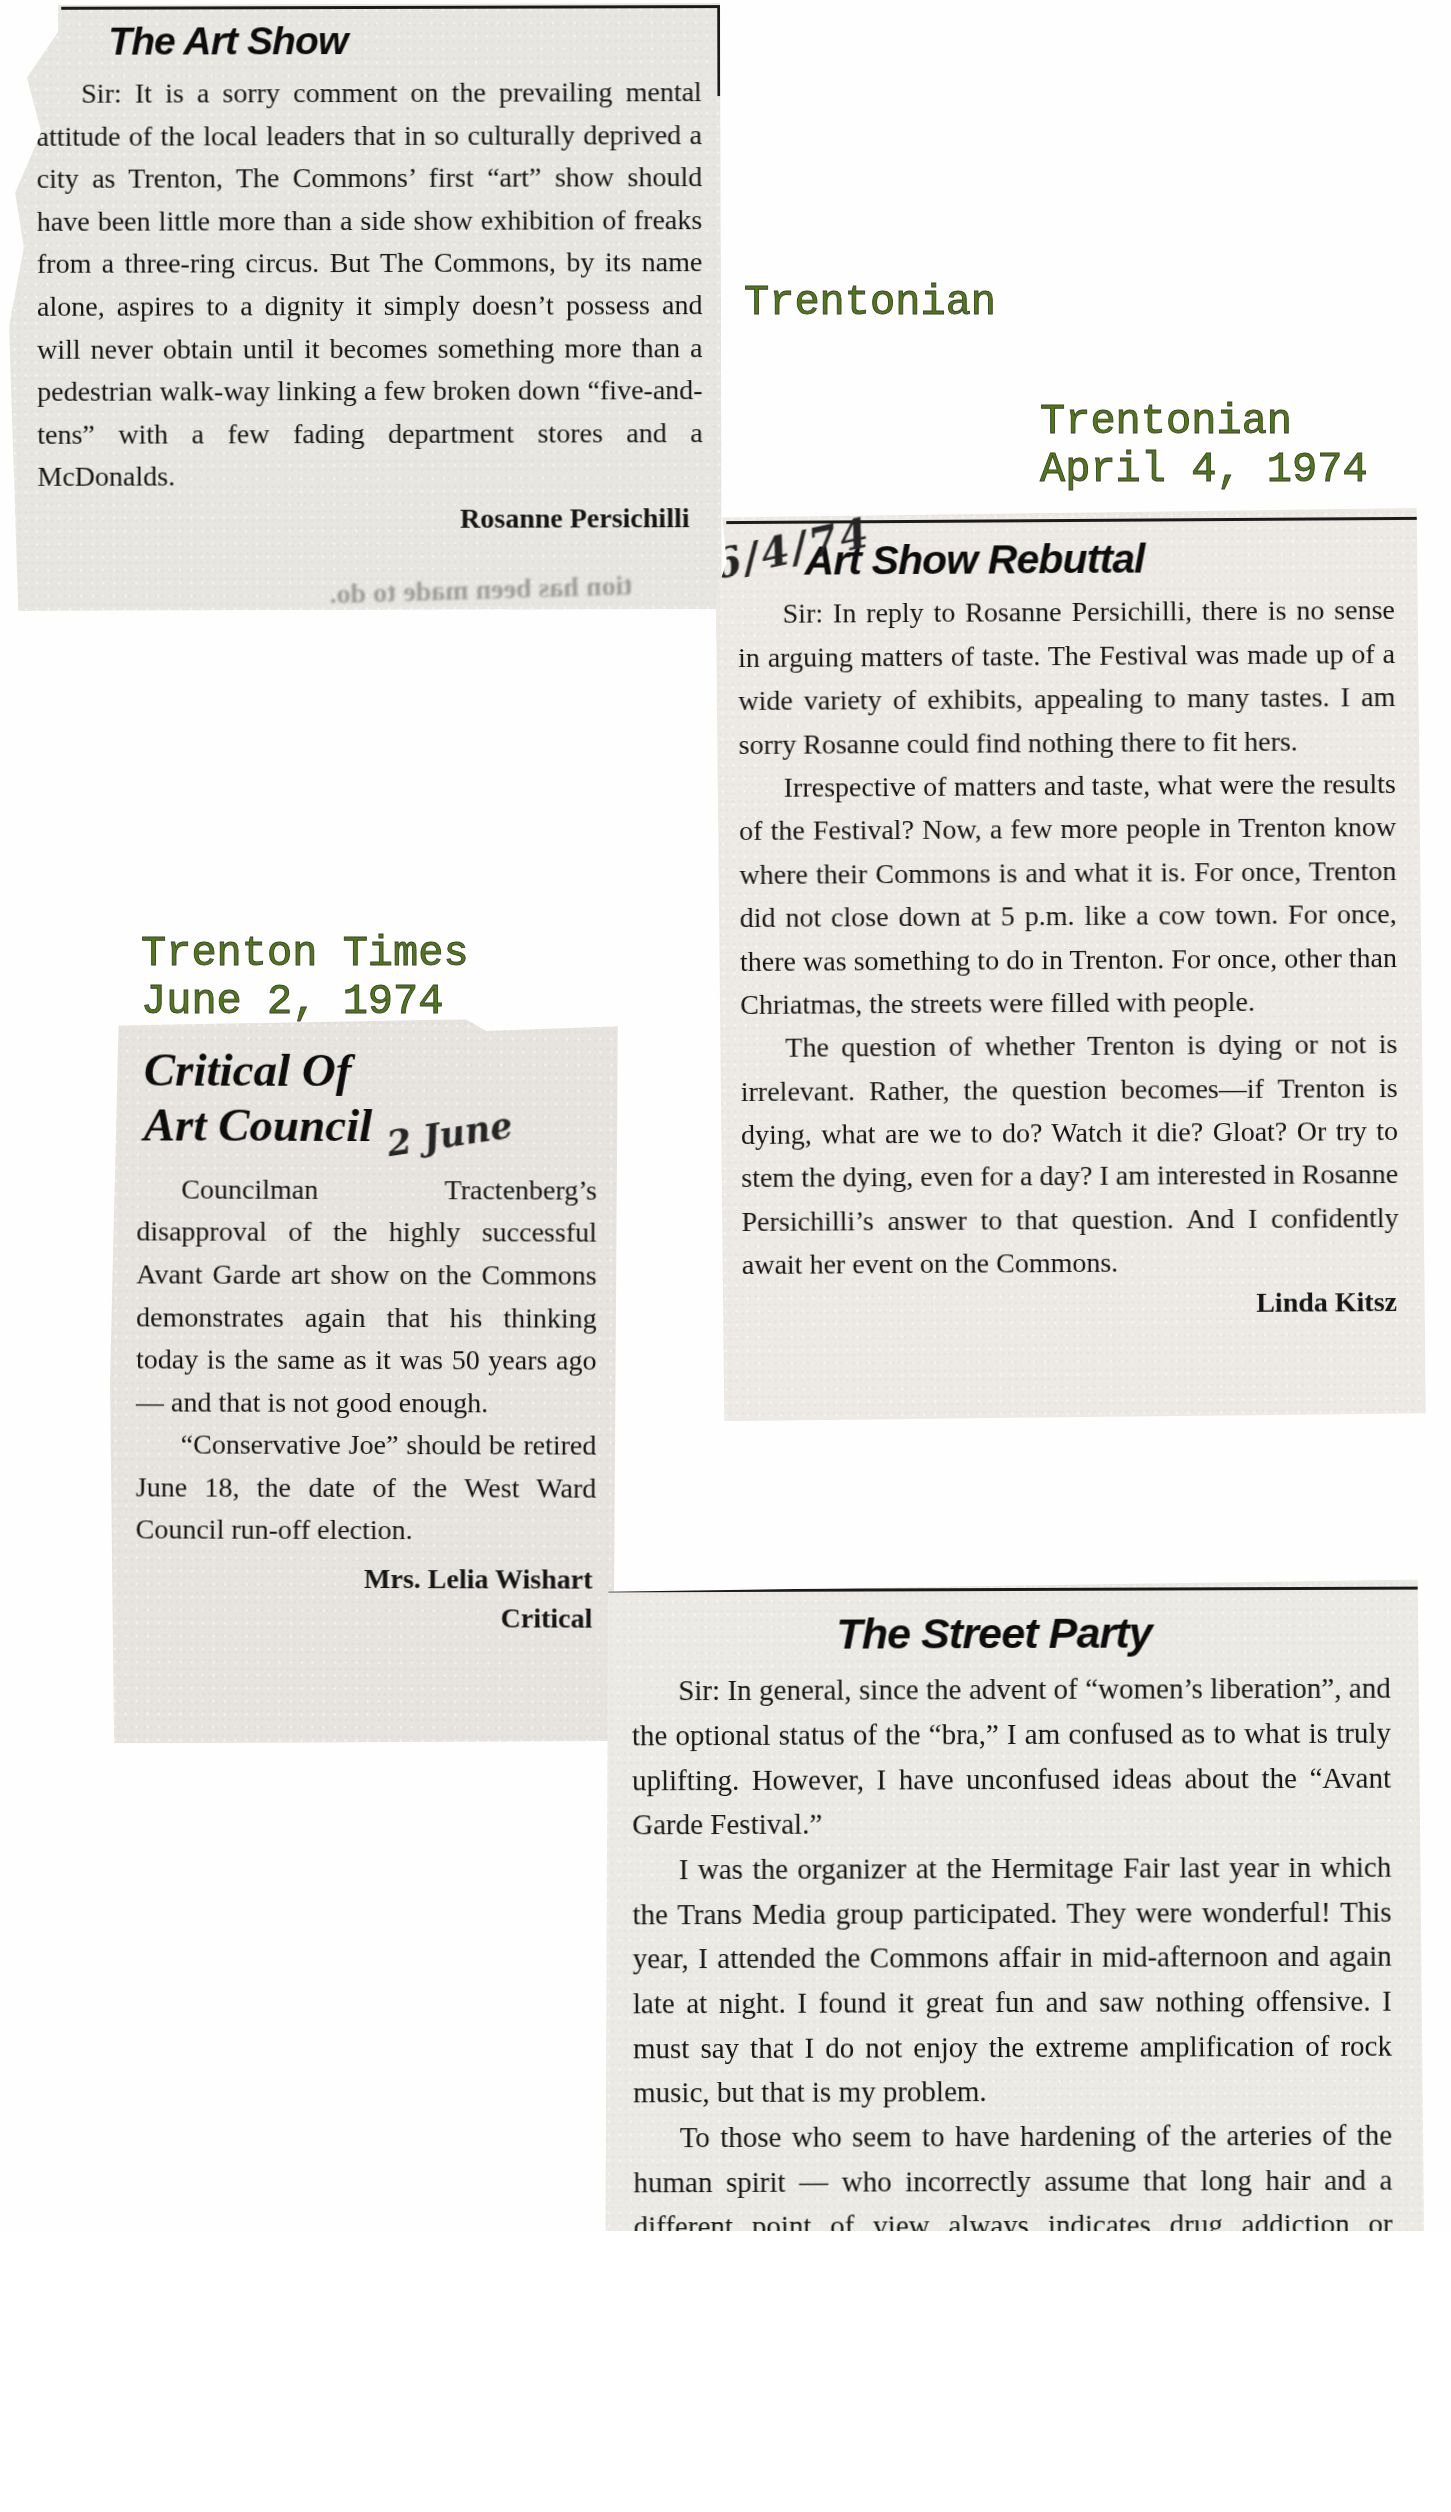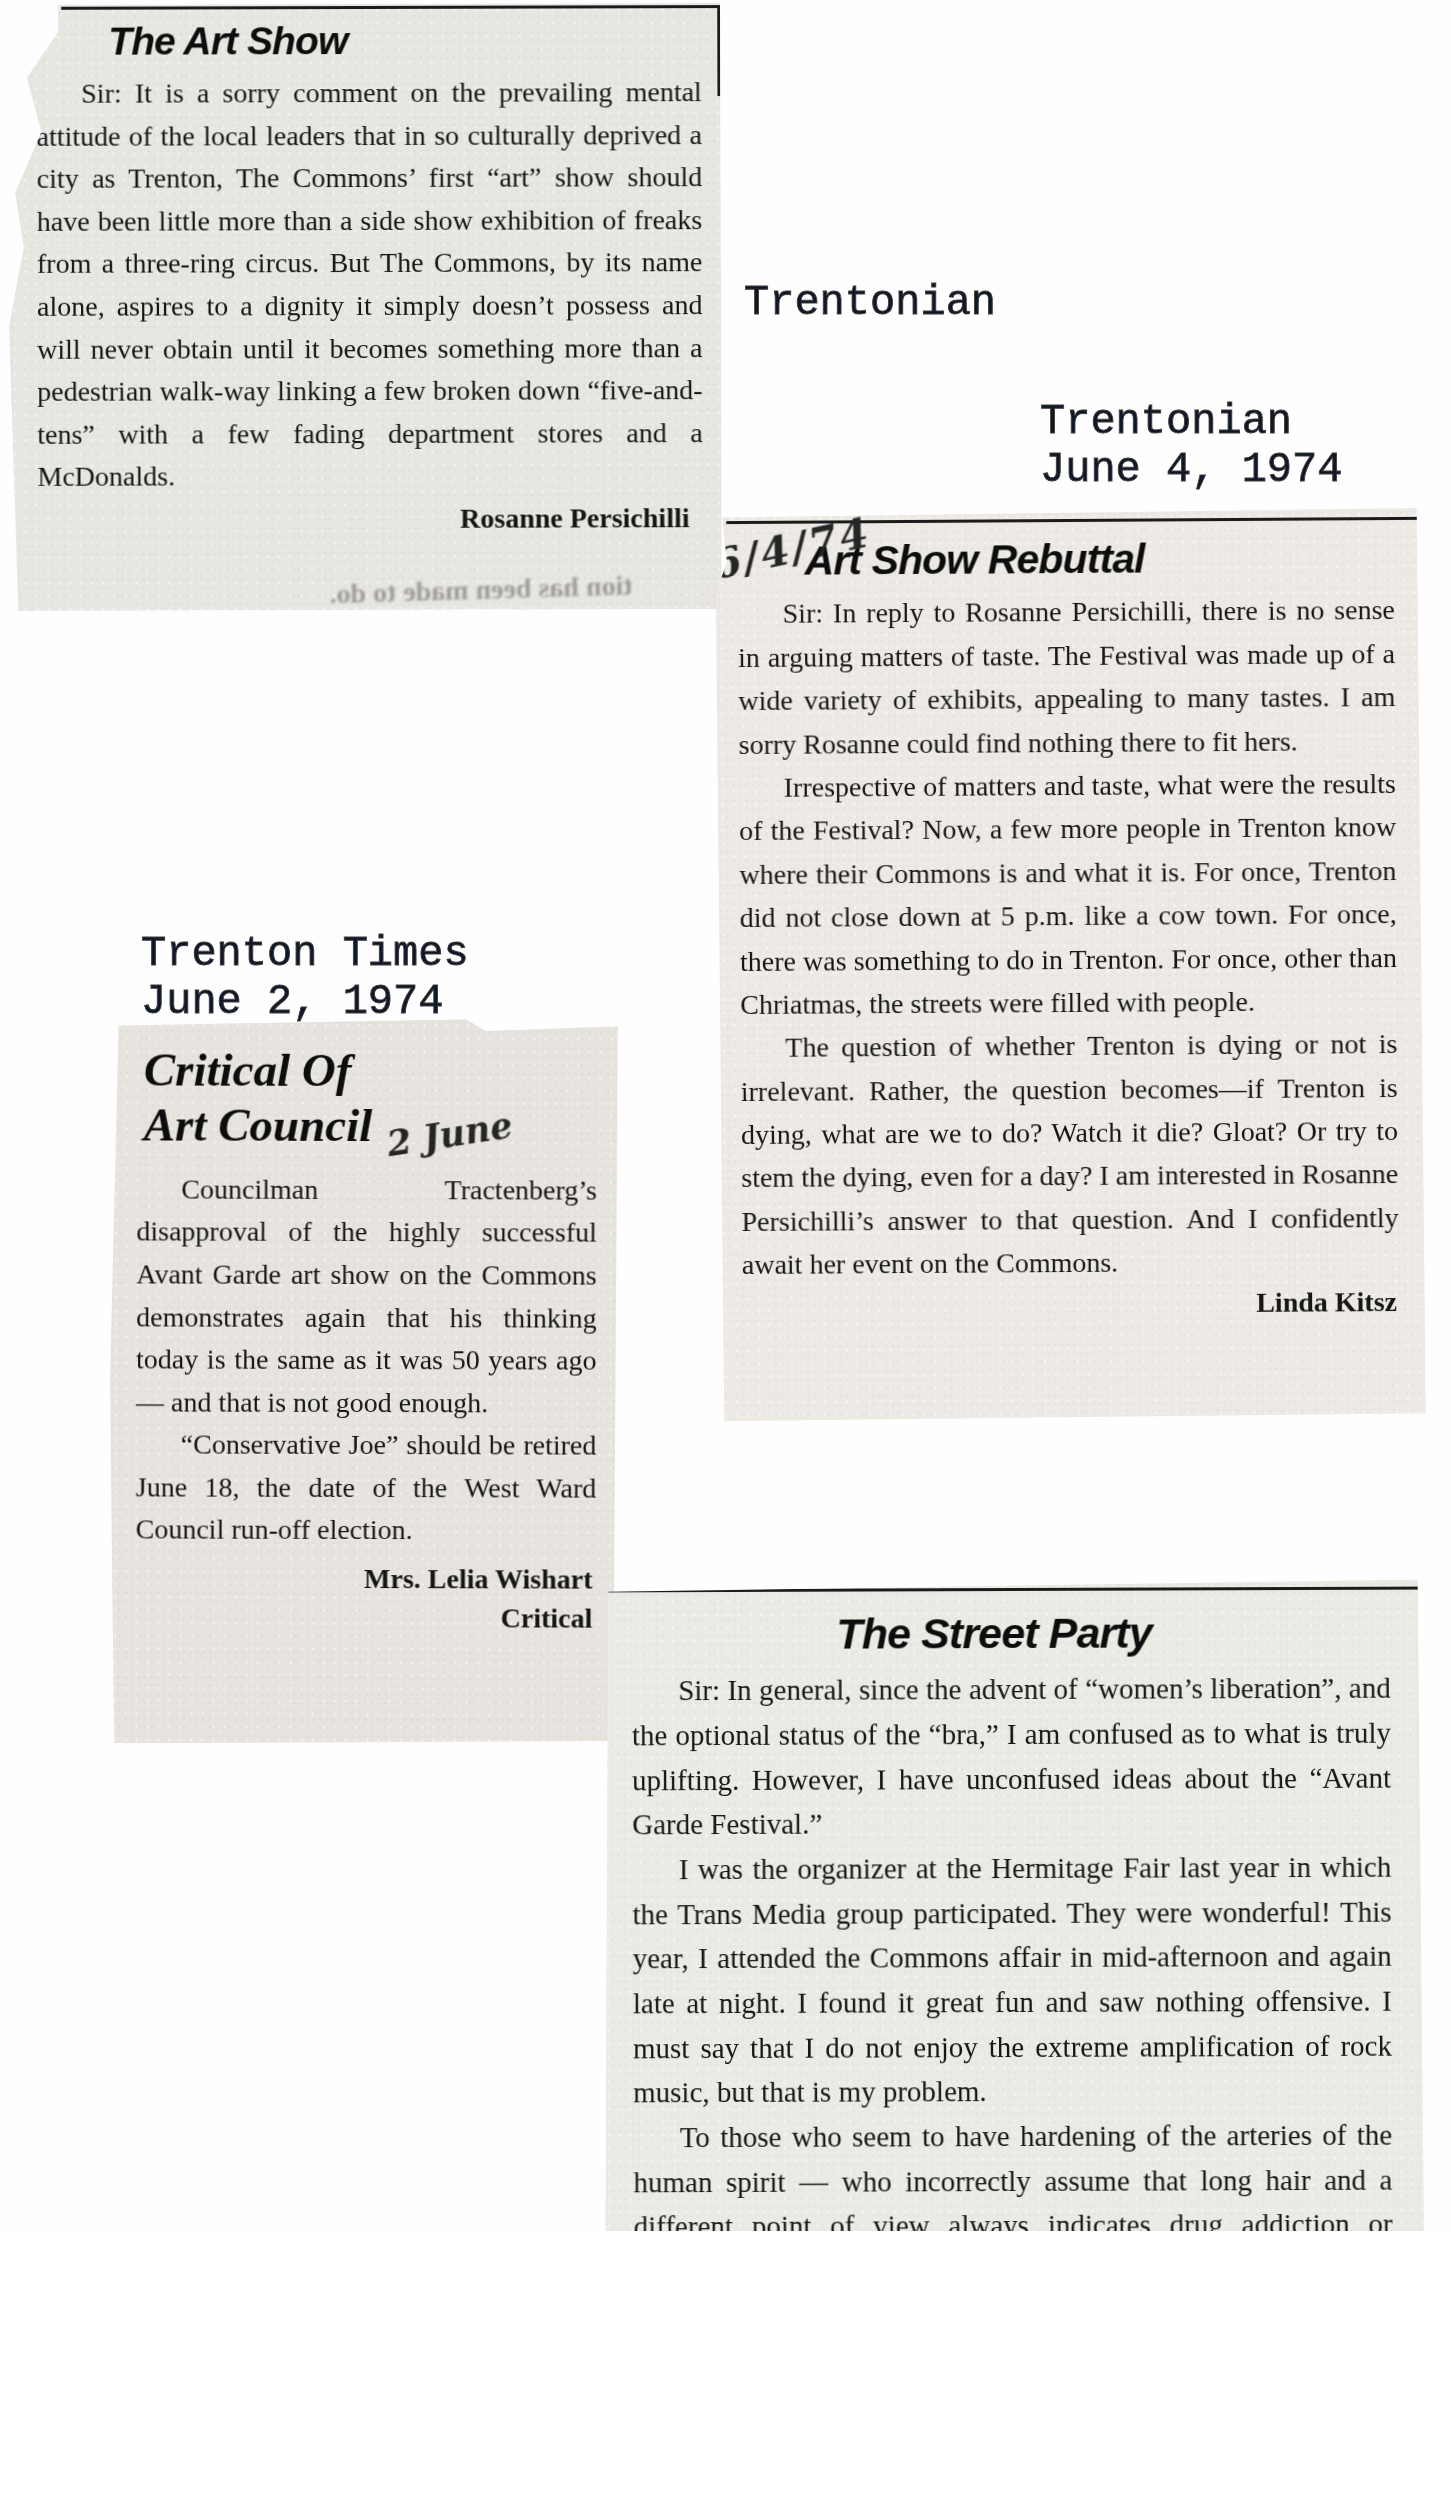--- a/index.html
+++ b/index.html
@@ -45,21 +45,21 @@
     font-size:28px;font-weight:bold;color:rgba(95,92,86,0.55);
     transform:scaleX(-1) rotate(1.5deg);
     filter:blur(1.2px);
     white-space:nowrap;
   }
   
   .typed{
     position:absolute;
     font-family:"Liberation Mono","DejaVu Sans Mono",monospace;
     font-size:42px;line-height:48px;
-    color:#0f172a;
+    color:#4d7c0f;
     -webkit-text-stroke:0.9px #3f3c38;
     white-space:pre;
   }
   .t1{left:744px;top:279px;}
   .t2{left:1040px;top:398px;}
   .t3{left:141px;top:930px;}
   .t4{left:282px;top:2290px;}
   
   .c2{
     left:718px;top:510px;width:705px;height:909px;
@@ -142,21 +142,21 @@
     <div class="title">The Art Show</div>
     <div class="body-text">
       <p>Sir: It is a sorry comment on the prevailing mental attitude of the local leaders that in so culturally deprived a city as Trenton, The Commons’ first “art” show should have been little more than a side show exhibition of freaks from a three-ring circus. But The Commons, by its name alone, aspires to a dignity it simply doesn’t possess and will never obtain until it becomes something more than a pedestrian walk-way linking a few broken down “five-and-tens” with a few fading department stores and a McDonalds.</p>
     </div>
     <div class="sig">Rosanne Persichilli</div>
     <div class="bleed">tion has been made to do.</div>
   </div>
 
   <div class="typed t1">Trentonian</div>
 
-  <div class="typed t2"><span>Trentonian</span><br><span>June 4, 1974</span></div>
+  <div class="typed t2"><span>Trentonian</span><br><span>April 4, 1974</span></div>
 
   <div class="clip c2">
     <div class="rule toprule"></div>
     <div class="hand hand-date">6/4/74</div>
     <div class="title">Art Show Rebuttal</div>
     <div class="body-text">
       <p>Sir: In reply to Rosanne Persichilli, there is no sense in arguing matters of taste. The Festival was made up of a wide variety of exhibits, appealing to many tastes. I am sorry Rosanne could find nothing there to fit hers.</p>
       <p>Irrespective of matters and taste, what were the results of the Festival? Now, a few more people in Trenton know where their Commons is and what it is. For once, Trenton did not close down at 5 p.m. like a cow town. For once, there was something to do in Trenton. For once, other than Chriatmas, the streets were filled with people.</p>
       <p>The question of whether Trenton is dying or not is irrelevant. Rather, the question becomes—if Trenton is dying, what are we to do? Watch it die? Gloat? Or try to stem the dying, even for a day? I am interested in Rosanne Persichilli’s answer to that question. And I confidently await her event on the Commons.</p>
     </div>

